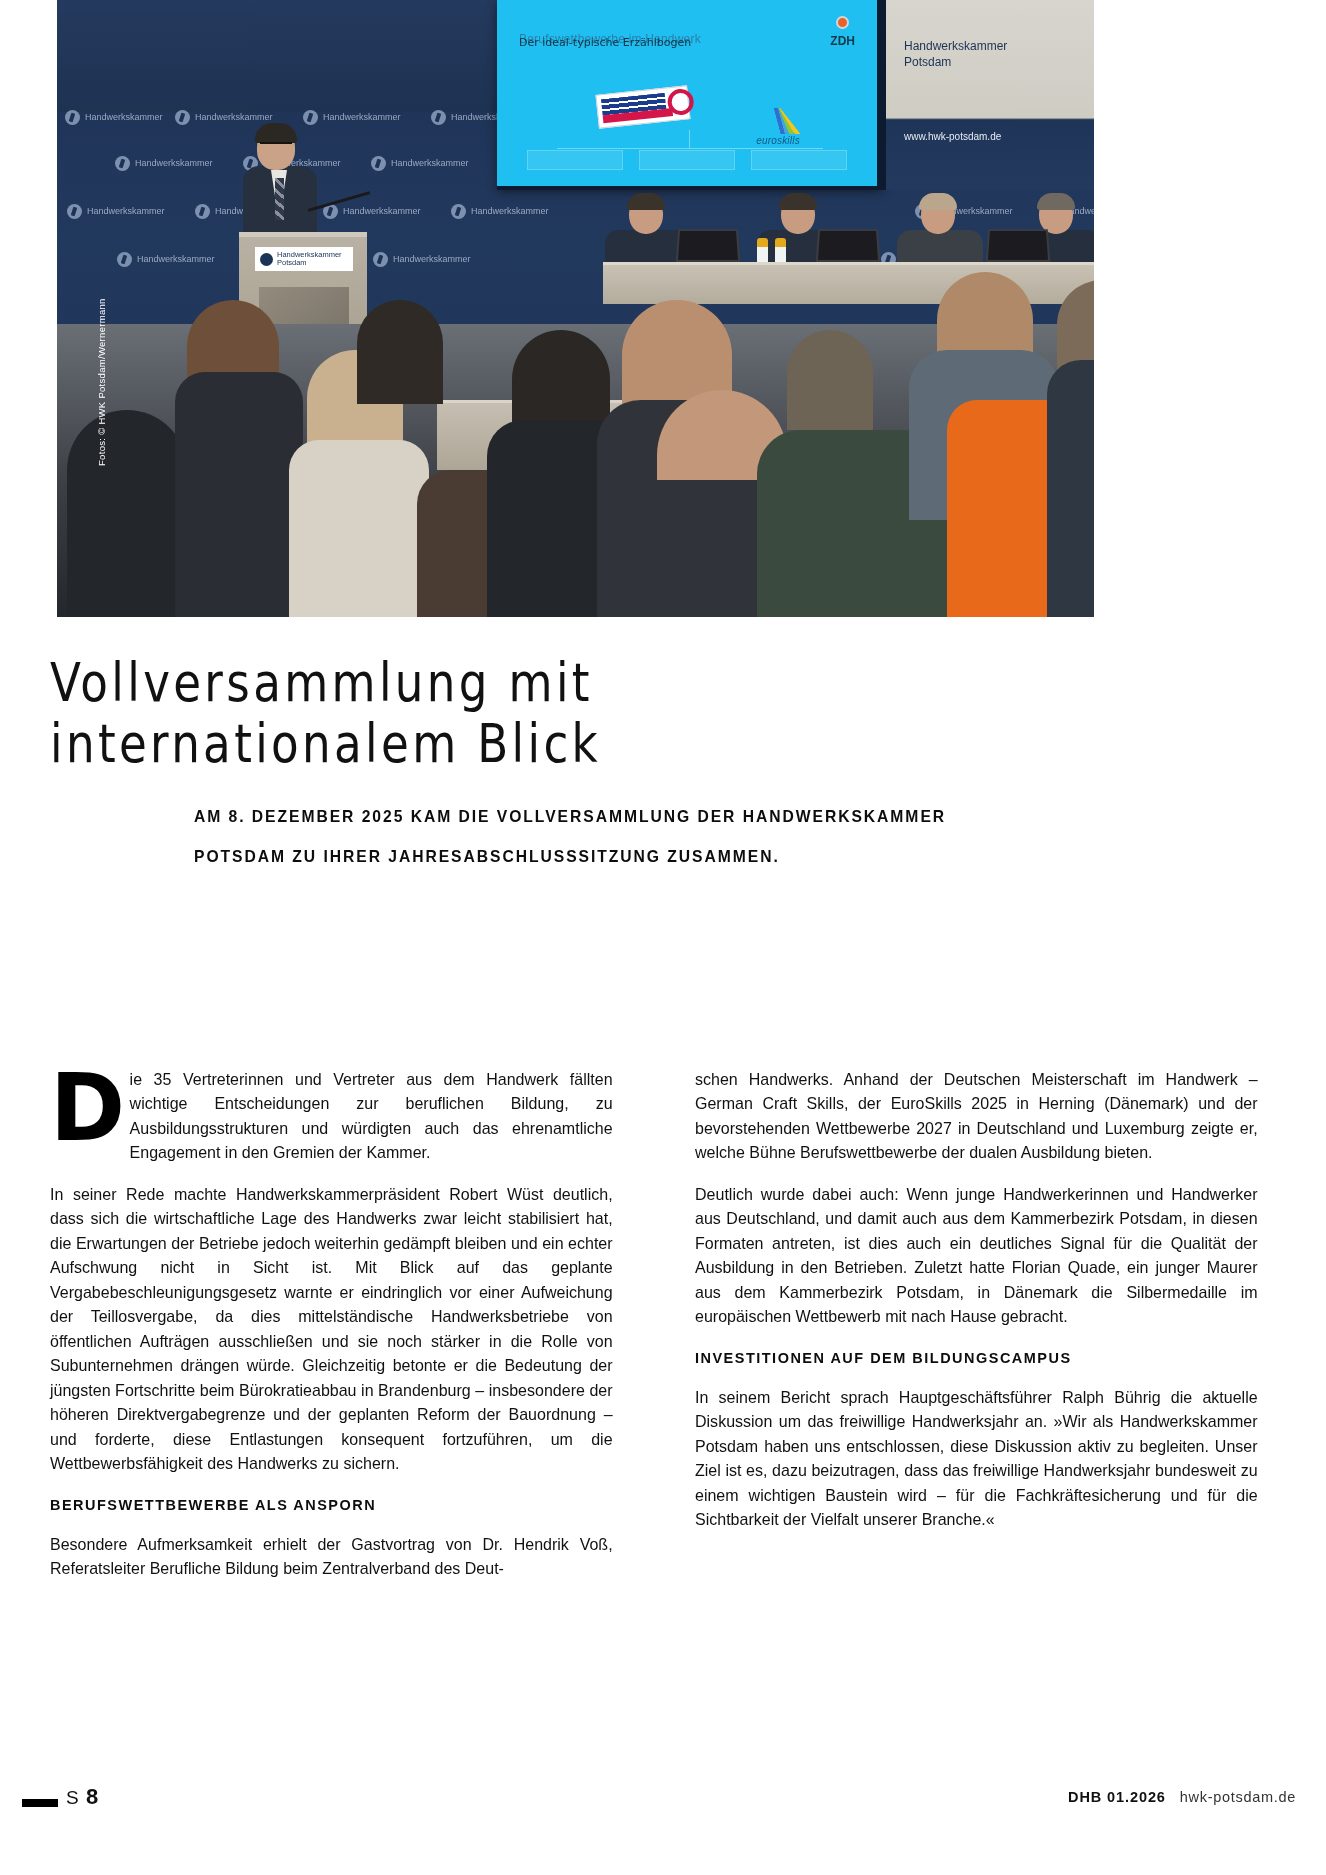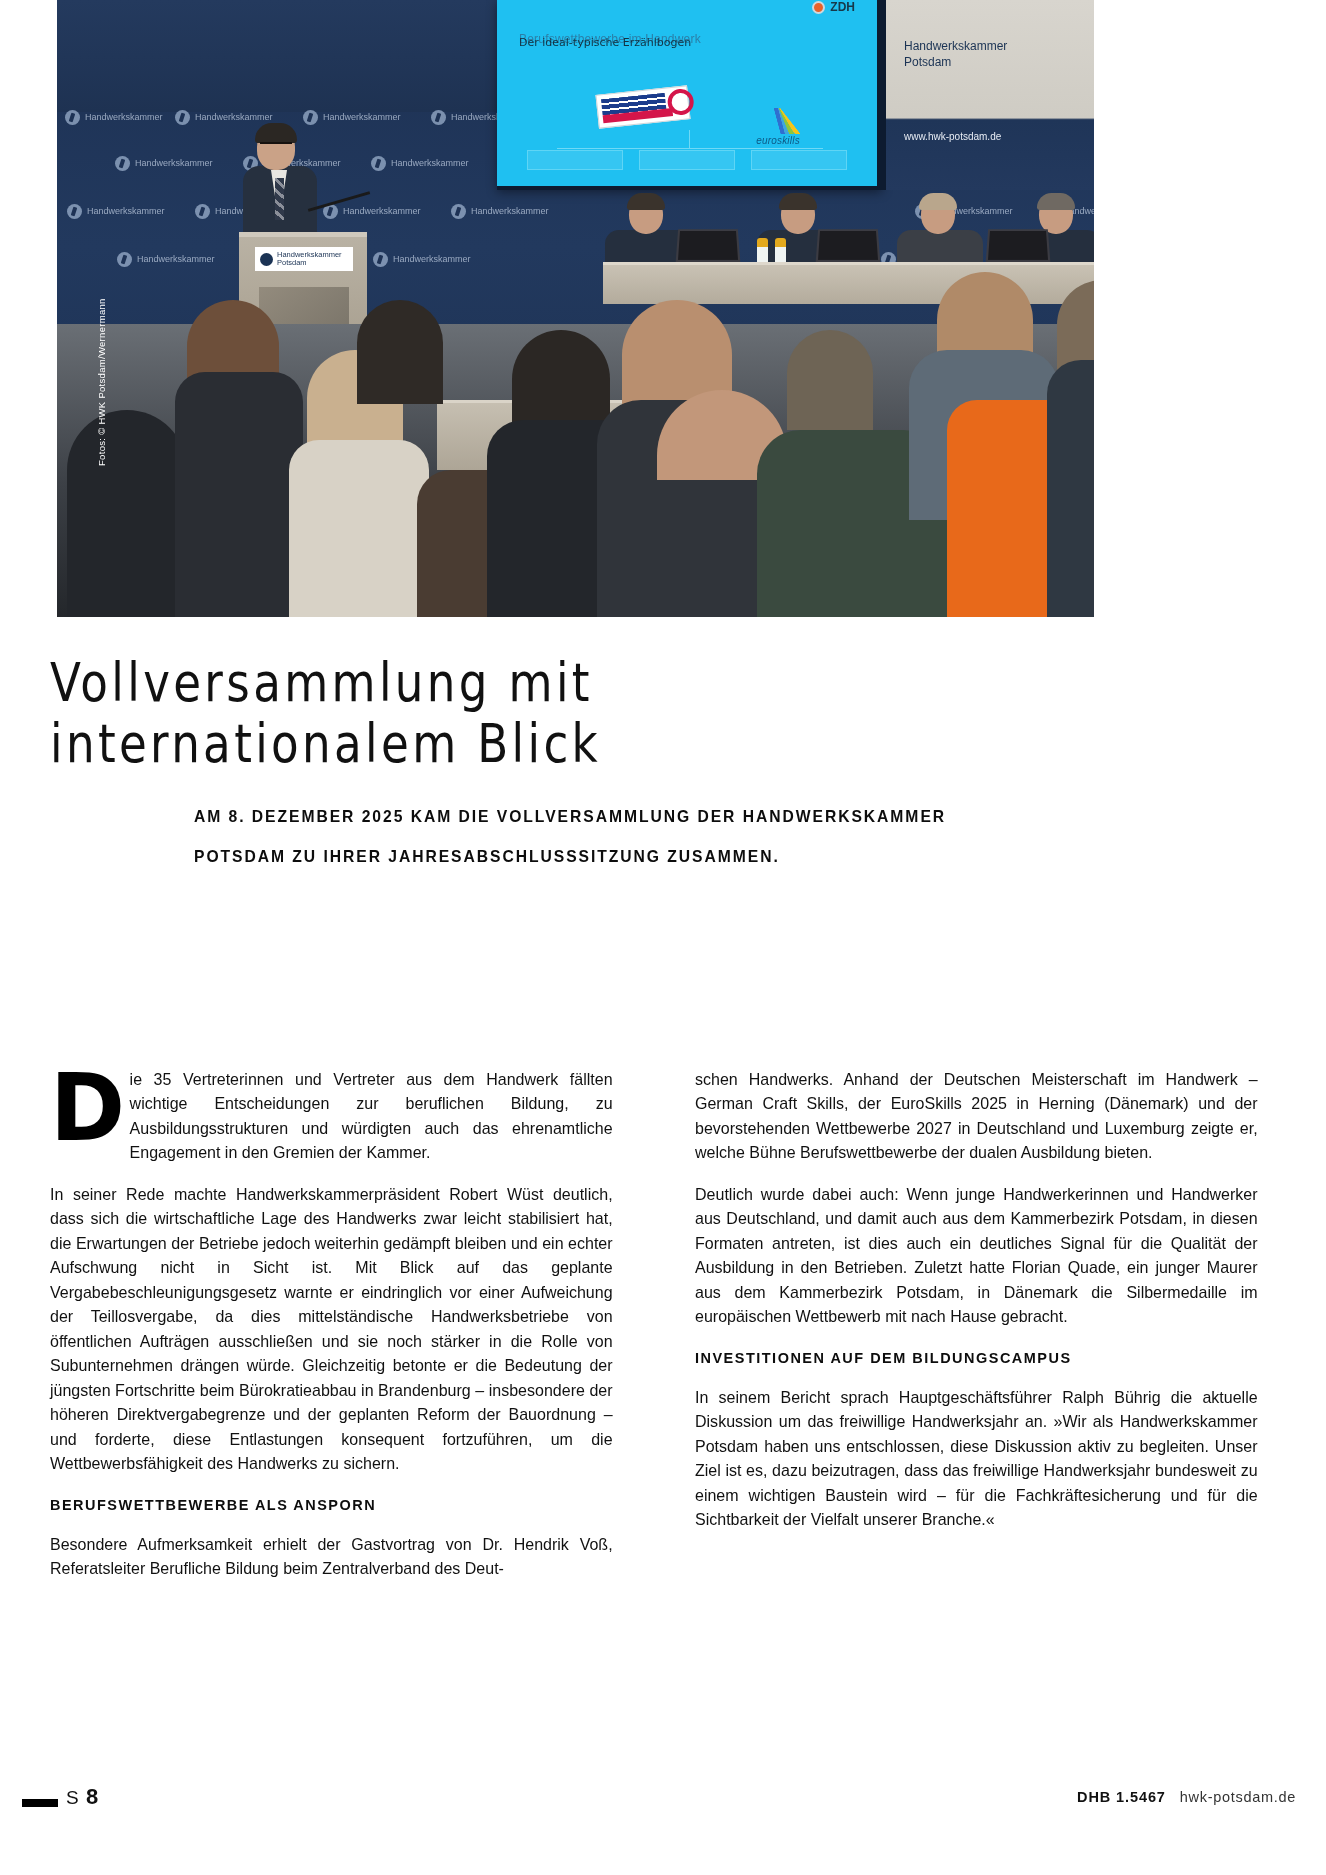--- a/index.html
+++ b/index.html
@@ -114,23 +114,23 @@
   .screen-kicker {
     position: absolute; left: 22px; top: 32px;
     font-size: 12px; color: #2b7fa8; letter-spacing: .2px;
   }
   .screen-title {
     position: absolute; left: 22px; top: 36px;
     font-size: 11px; color: #123243;
     font-family: "DejaVu Sans", sans-serif;
   }
   .screen-zdh {
-    position: absolute; right: 22px; top: 0;
+    position: absolute; right: 22px; top: 16px;
     display: flex; align-items: center; gap: 5px;
-    font-size: 12px; color: #17384a; font-weight: bold;
+    font-size: 12px; color: #17384a; font-weight: bold; flex-direction: column;
   }
   .screen-zdh .dot {
     width: 13px; height: 13px; border-radius: 50%;
     background: #e8622a;
     border: 2px solid #cfd8dd;
   }
   .badge-dmh {
     position: absolute; left: 100px; top: 90px;
     width: 92px; height: 34px;
     background: #ffffff;
@@ -665,17 +665,17 @@
     </div>
 
   </div>
 
   <div class="footer-rule"></div>
   <div class="footer-page">
     <span>S</span>
     <b>8</b>
   </div>
   <div class="footer-right">
-    <span class="footer-issue">DHB 1.5467</span>
+    <span class="footer-issue">DHB 01.2026</span>
     <span class="footer-url">hwk-potsdam.de</span>
   </div>
 
 </div>
 
 </body></html>

